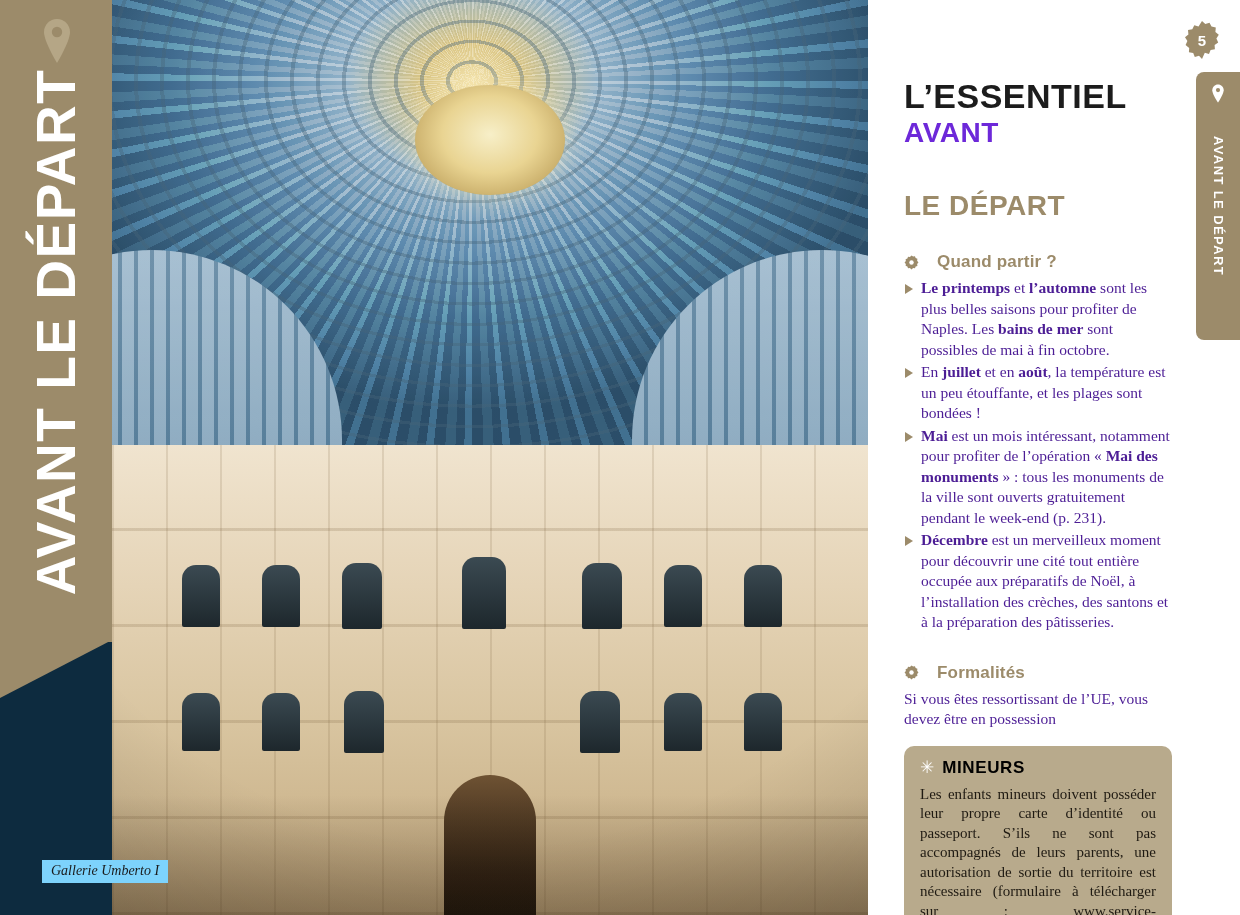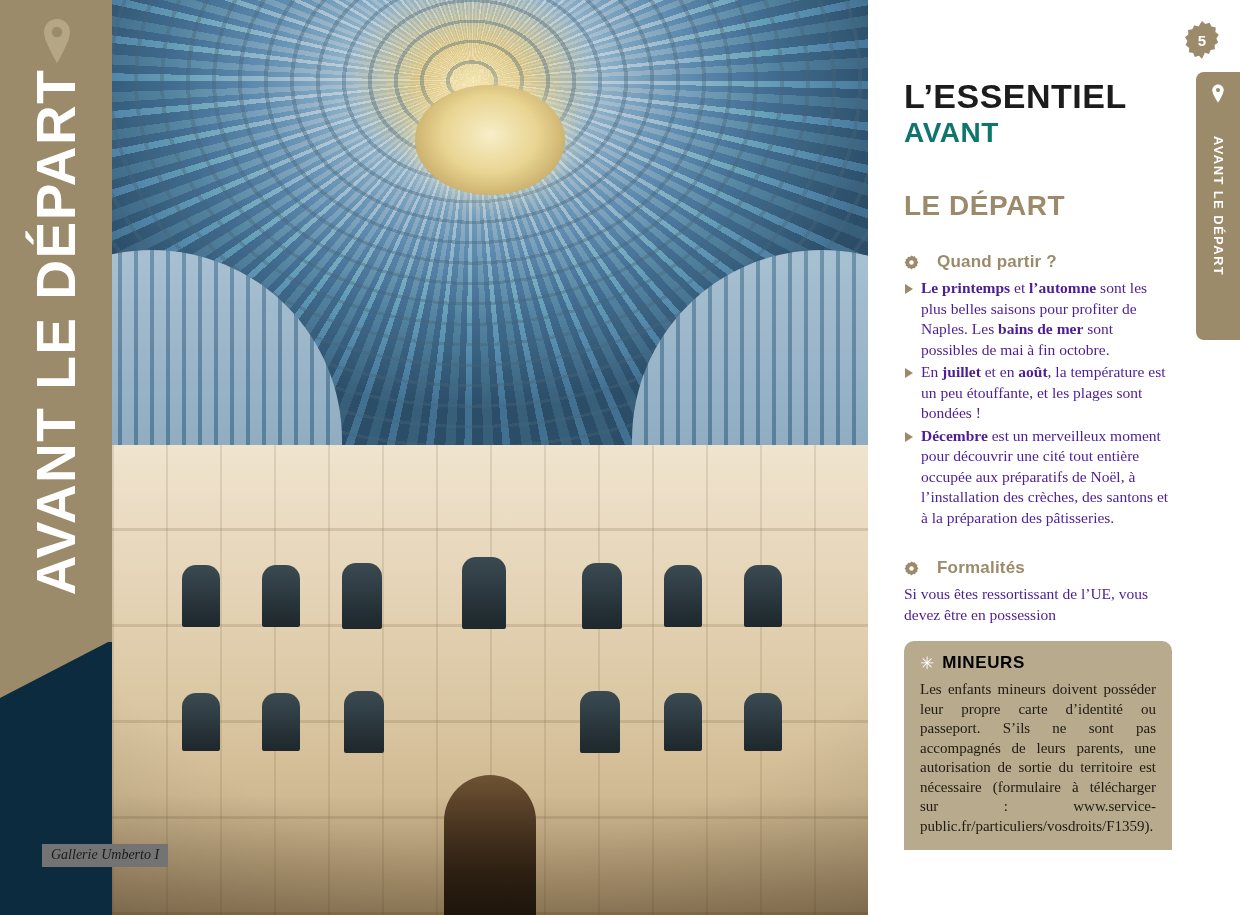--- a/index.html
+++ b/index.html
@@ -170,22 +170,22 @@
     background: linear-gradient(180deg, rgba(60,40,20,0) 0%, rgba(50,35,18,0.35) 100%);
   }
   .photo-vignette {
     position: absolute;
     left: 0; top: 0; width: 756px; height: 915px;
     background: radial-gradient(ellipse 120% 95% at 50% 40%, rgba(0,0,0,0) 55%, rgba(0,0,0,0.30) 100%);
   }
   .caption {
     position: absolute;
     left: 42px;
-    bottom: 48px;
-    background: #737373;
+    bottom: 32px;
+    background: #7dd3fc;
     color: #1a1a1a;
     font-family: "Liberation Serif", serif;
     font-style: italic;
     font-size: 14px;
     padding: 3px 9px 4px 9px;
     z-index: 6;
     white-space: nowrap;
   }
 
   
@@ -209,21 +209,21 @@
   }
   .title-line1 {
     display: block;
     color: #1c1c1c;
     font-size: 34px;
     line-height: 40px;
     margin-top: 62px;
   }
   .title-line2 {
     display: block;
-    color: #0f766e;
+    color: #6d28d9;
     font-size: 28px;
     line-height: 33px;
   }
   .title-line3 {
     display: block;
     color: #9c8b6a;
     font-size: 28px;
     line-height: 33px;
     margin-top: 40px;
   }
@@ -433,20 +433,21 @@
     <div class="section-head">
       <svg class="cog" viewBox="0 0 16 16">
         <path d="M8 0.6l1.7 1.1 2-.3.7 1.9 1.9.7-.3 2L15.4 8l-1.4 1.6.3 2-1.9.7-.7 1.9-2-.3L8 15.4l-1.7-1.5-2 .3-.7-1.9-1.9-.7.3-2L0.6 8 2 6.4l-.3-2 1.9-.7.7-1.9 2 .3z" fill="#9c8b6a"></path>
         <circle cx="8" cy="8" r="2.4" fill="#ffffff"></circle>
       </svg>
       <span class="section-head-label">Quand partir ?</span>
     </div>
 
     <p class="para bullet" id="b0"><span class="b">Le printemps</span><span> et </span><span class="b">l’automne</span><span> sont les plus belles saisons pour profiter de Naples. Les </span><span class="b">bains de mer</span><span> sont possibles de mai à fin octobre.</span></p>
     <p class="para bullet" id="b1"><span>En </span><span class="b">juillet</span><span> et en </span><span class="b">août</span><span>, la température est un peu étouffante, et les plages sont bondées !</span></p>
+    <p class="para bullet" id="b2"><span class="b">Mai</span><span> est un mois intéressant, notamment pour profiter de l’opération « </span><span class="b">Mai des monuments</span><span> » : tous les monuments de la ville sont ouverts gratuitement pendant le week-end (p. 231).</span></p>
     <p class="para bullet" id="b3"><span class="b">Décembre</span><span> est un merveilleux moment pour découvrir une cité tout entière occupée aux préparatifs de Noël, à l’installation des crèches, des santons et à la préparation des pâtisseries.</span></p>
 
     <div class="section-head">
       <svg class="cog" viewBox="0 0 16 16">
         <path d="M8 0.6l1.7 1.1 2-.3.7 1.9 1.9.7-.3 2L15.4 8l-1.4 1.6.3 2-1.9.7-.7 1.9-2-.3L8 15.4l-1.7-1.5-2 .3-.7-1.9-1.9-.7.3-2L0.6 8 2 6.4l-.3-2 1.9-.7.7-1.9 2 .3z" fill="#9c8b6a"></path>
         <circle cx="8" cy="8" r="2.4" fill="#ffffff"></circle>
       </svg>
       <span class="section-head-label">Formalités</span>
     </div>
     <p class="para">Si vous êtes ressortissant de l’UE, vous devez être en possession</p>

